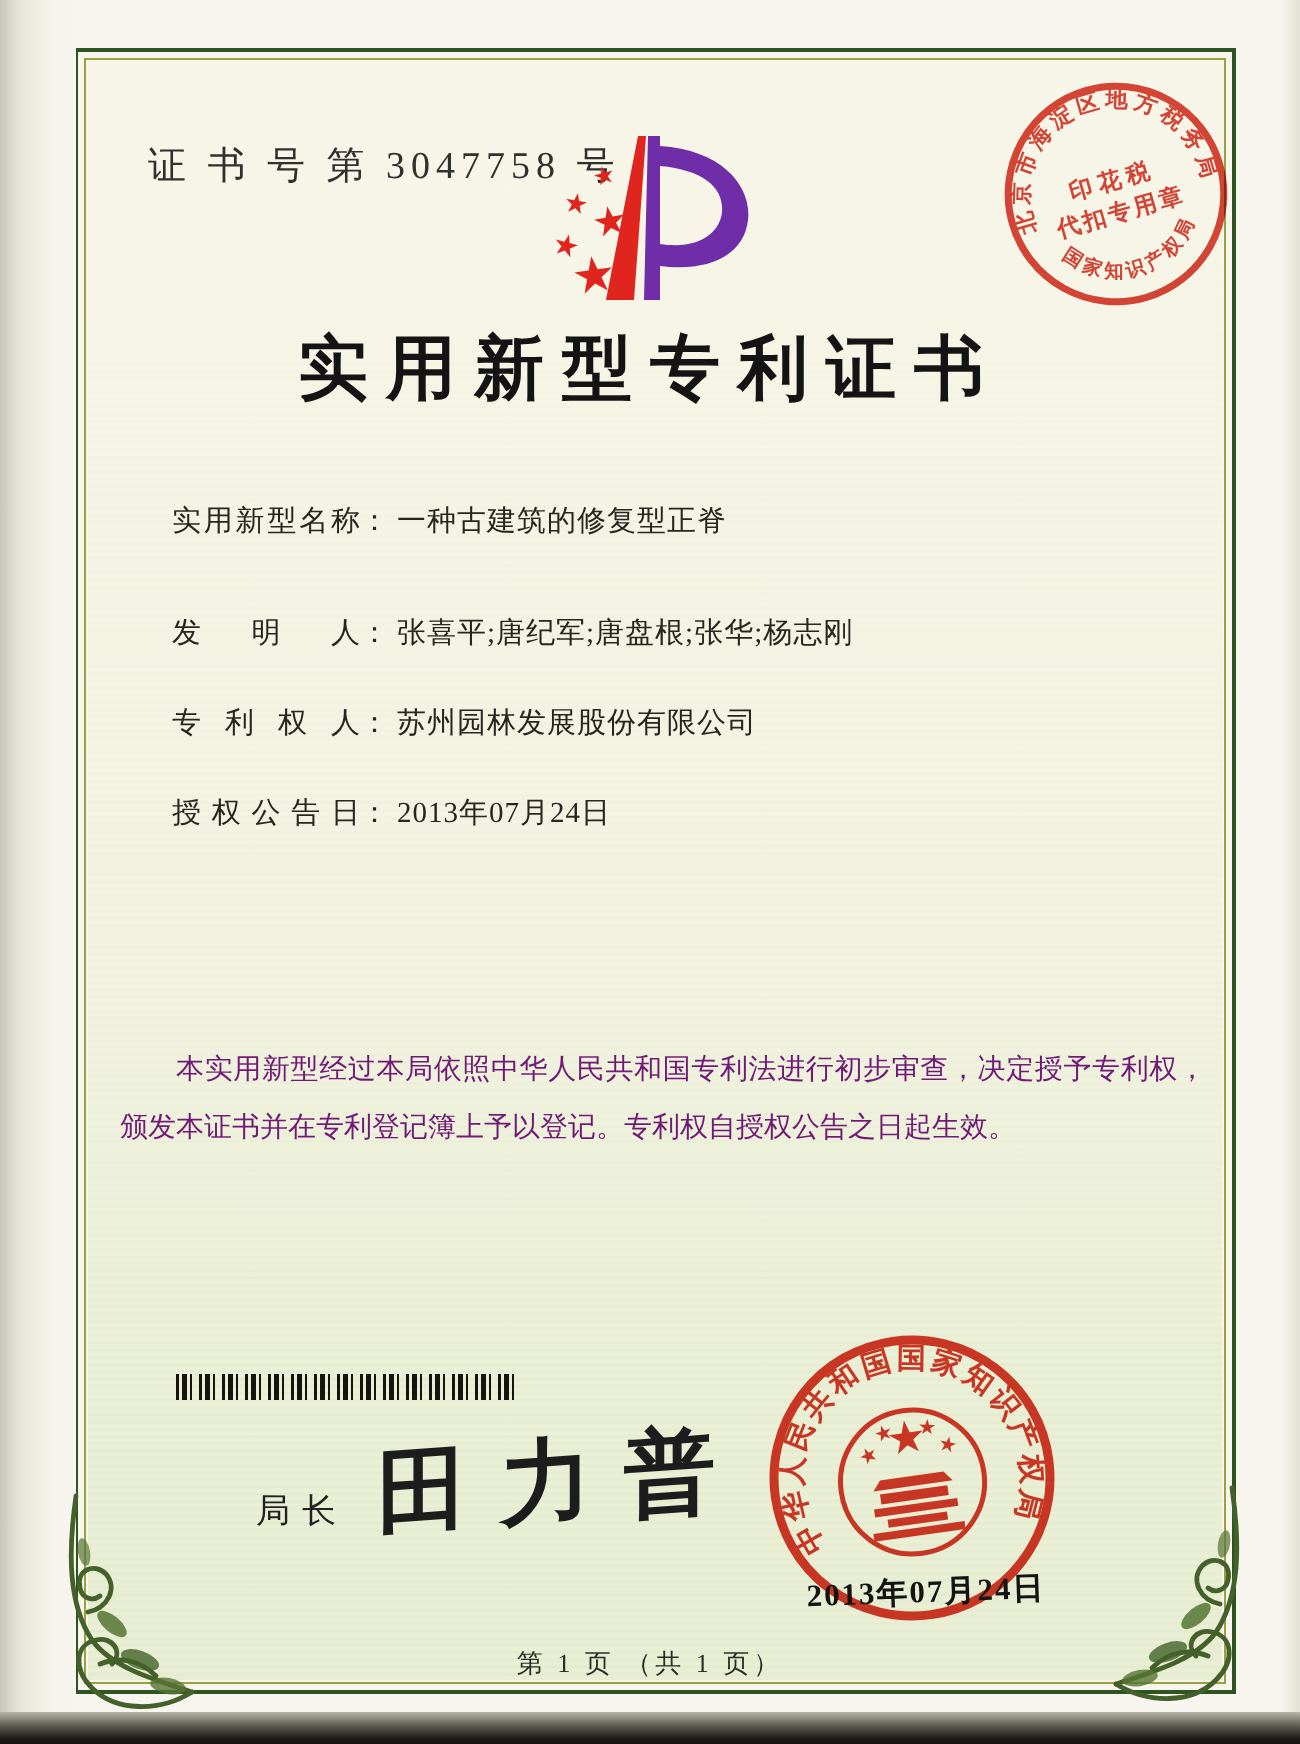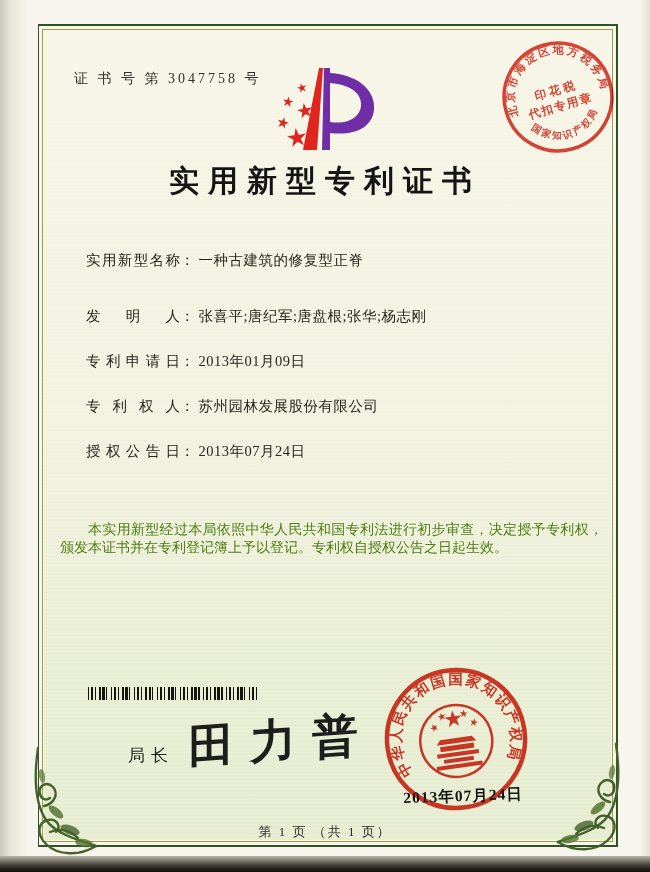--- a/index.html
+++ b/index.html
@@ -20,34 +20,34 @@
   
   .frame-outer{position:absolute;left:37px;top:24px;right:32px;bottom:25px;
     border:2.5px solid #2f5422;}
   .frame-inner{position:absolute;left:42px;top:29px;right:37px;bottom:30px;
     border:1.5px solid #9aa23c;}
   .interior{position:absolute;left:44px;top:31px;right:39px;bottom:32px;
     background:
       linear-gradient(180deg,rgba(248,246,233,0.92) 0%,rgba(241,242,224,0.75) 55%,rgba(228,236,204,0.55) 80%,rgba(224,233,199,0.55) 100%),
       repeating-linear-gradient(180deg,#eef1db 0px,#f4f5e6 1.8px,#e6ebd2 3.6px);
   }
-  .cert-no{position:absolute;left:74px;top:70px;font-size:14px;letter-spacing:3px;color:#30302e;}
+  .cert-no{position:absolute;left:74px;top:70px;font-size:19px;letter-spacing:3px;color:#30302e;}
   .logo{position:absolute;left:262px;top:54px;width:142px;height:108px;}
   .tax-stamp{position:absolute;left:497px;top:36px;width:122px;height:122px;
     transform:rotate(-16deg);mix-blend-mode:multiply;opacity:.93;}
   .title{position:absolute;left:0;right:0;top:161px;text-align:center;
-    font-size:30px;font-weight:700;letter-spacing:9px;color:#141414;}
+    font-size:35px;font-weight:700;letter-spacing:9px;color:#141414;}
   .fields{position:absolute;left:86px;top:251px;font-size:14.5px;color:#26261f;}
   .field-row{margin-bottom:26px;white-space:nowrap;}
   .field-row.first{margin-bottom:37px;}
   .field-label{display:inline-block;width:94px;text-align:justify;text-align-last:justify;}
   .field-colon{display:inline-block;margin-right:4px;}
   .field-value{letter-spacing:0.5px;text-align:center;}
   .body-text{position:absolute;left:60px;right:47px;top:521px;
-    font-size:14px;line-height:18px;text-align:justify;color:#4d7c0f;}
+    font-size:14px;line-height:29px;text-align:justify;color:#701a75;}
   .body-text p{margin:0;text-indent:2em;}
   .barcode{position:absolute;left:88px;top:687px;width:172px;height:13px;
     background:
       repeating-linear-gradient(90deg,#15140f 0 1.5px,transparent 1.5px 3px,#15140f 3px 5.5px,transparent 5.5px 7px,#15140f 7px 8px,transparent 8px 11.5px);
   }
   .director-row{position:absolute;left:128px;top:712px;width:260px;height:80px;}
   .director-label{position:absolute;left:0;top:32px;font-size:17px;letter-spacing:6px;color:#222;}
   .signature{position:absolute;left:60px;top:-2px;font-size:46px;font-weight:700;
     letter-spacing:16px;color:#1d1d1d;transform:rotate(-4deg) skewX(-4deg);
     font-family:"DejaVu Serif",serif;}
@@ -136,23 +136,20 @@
   <div class="title">实用新型专利证书</div>
 
   <div class="fields">
     <div class="field-row first">
       <span class="field-label">实用新型名称</span><span class="field-colon">：</span><span class="field-value">一种古建筑的修复型正脊</span>
     </div>
     <div class="field-row">
       <span class="field-label">发明人</span><span class="field-colon">：</span><span class="field-value">张喜平;唐纪军;唐盘根;张华;杨志刚</span>
     </div>
     <div class="field-row">
-      <span class="field-label">专利申请日</span><span class="field-colon">：</span><span class="field-value">2013年01月09日</span>
-    </div>
-    <div class="field-row">
       <span class="field-label">专利权人</span><span class="field-colon">：</span><span class="field-value">苏州园林发展股份有限公司</span>
     </div>
     <div class="field-row">
       <span class="field-label">授权公告日</span><span class="field-colon">：</span><span class="field-value">2013年07月24日</span>
     </div>
   </div>
 
   <div class="body-text">
     <p>本实用新型经过本局依照中华人民共和国专利法进行初步审查，决定授予专利权，颁发本证书并在专利登记簿上予以登记。专利权自授权公告之日起生效。</p>
   </div>

